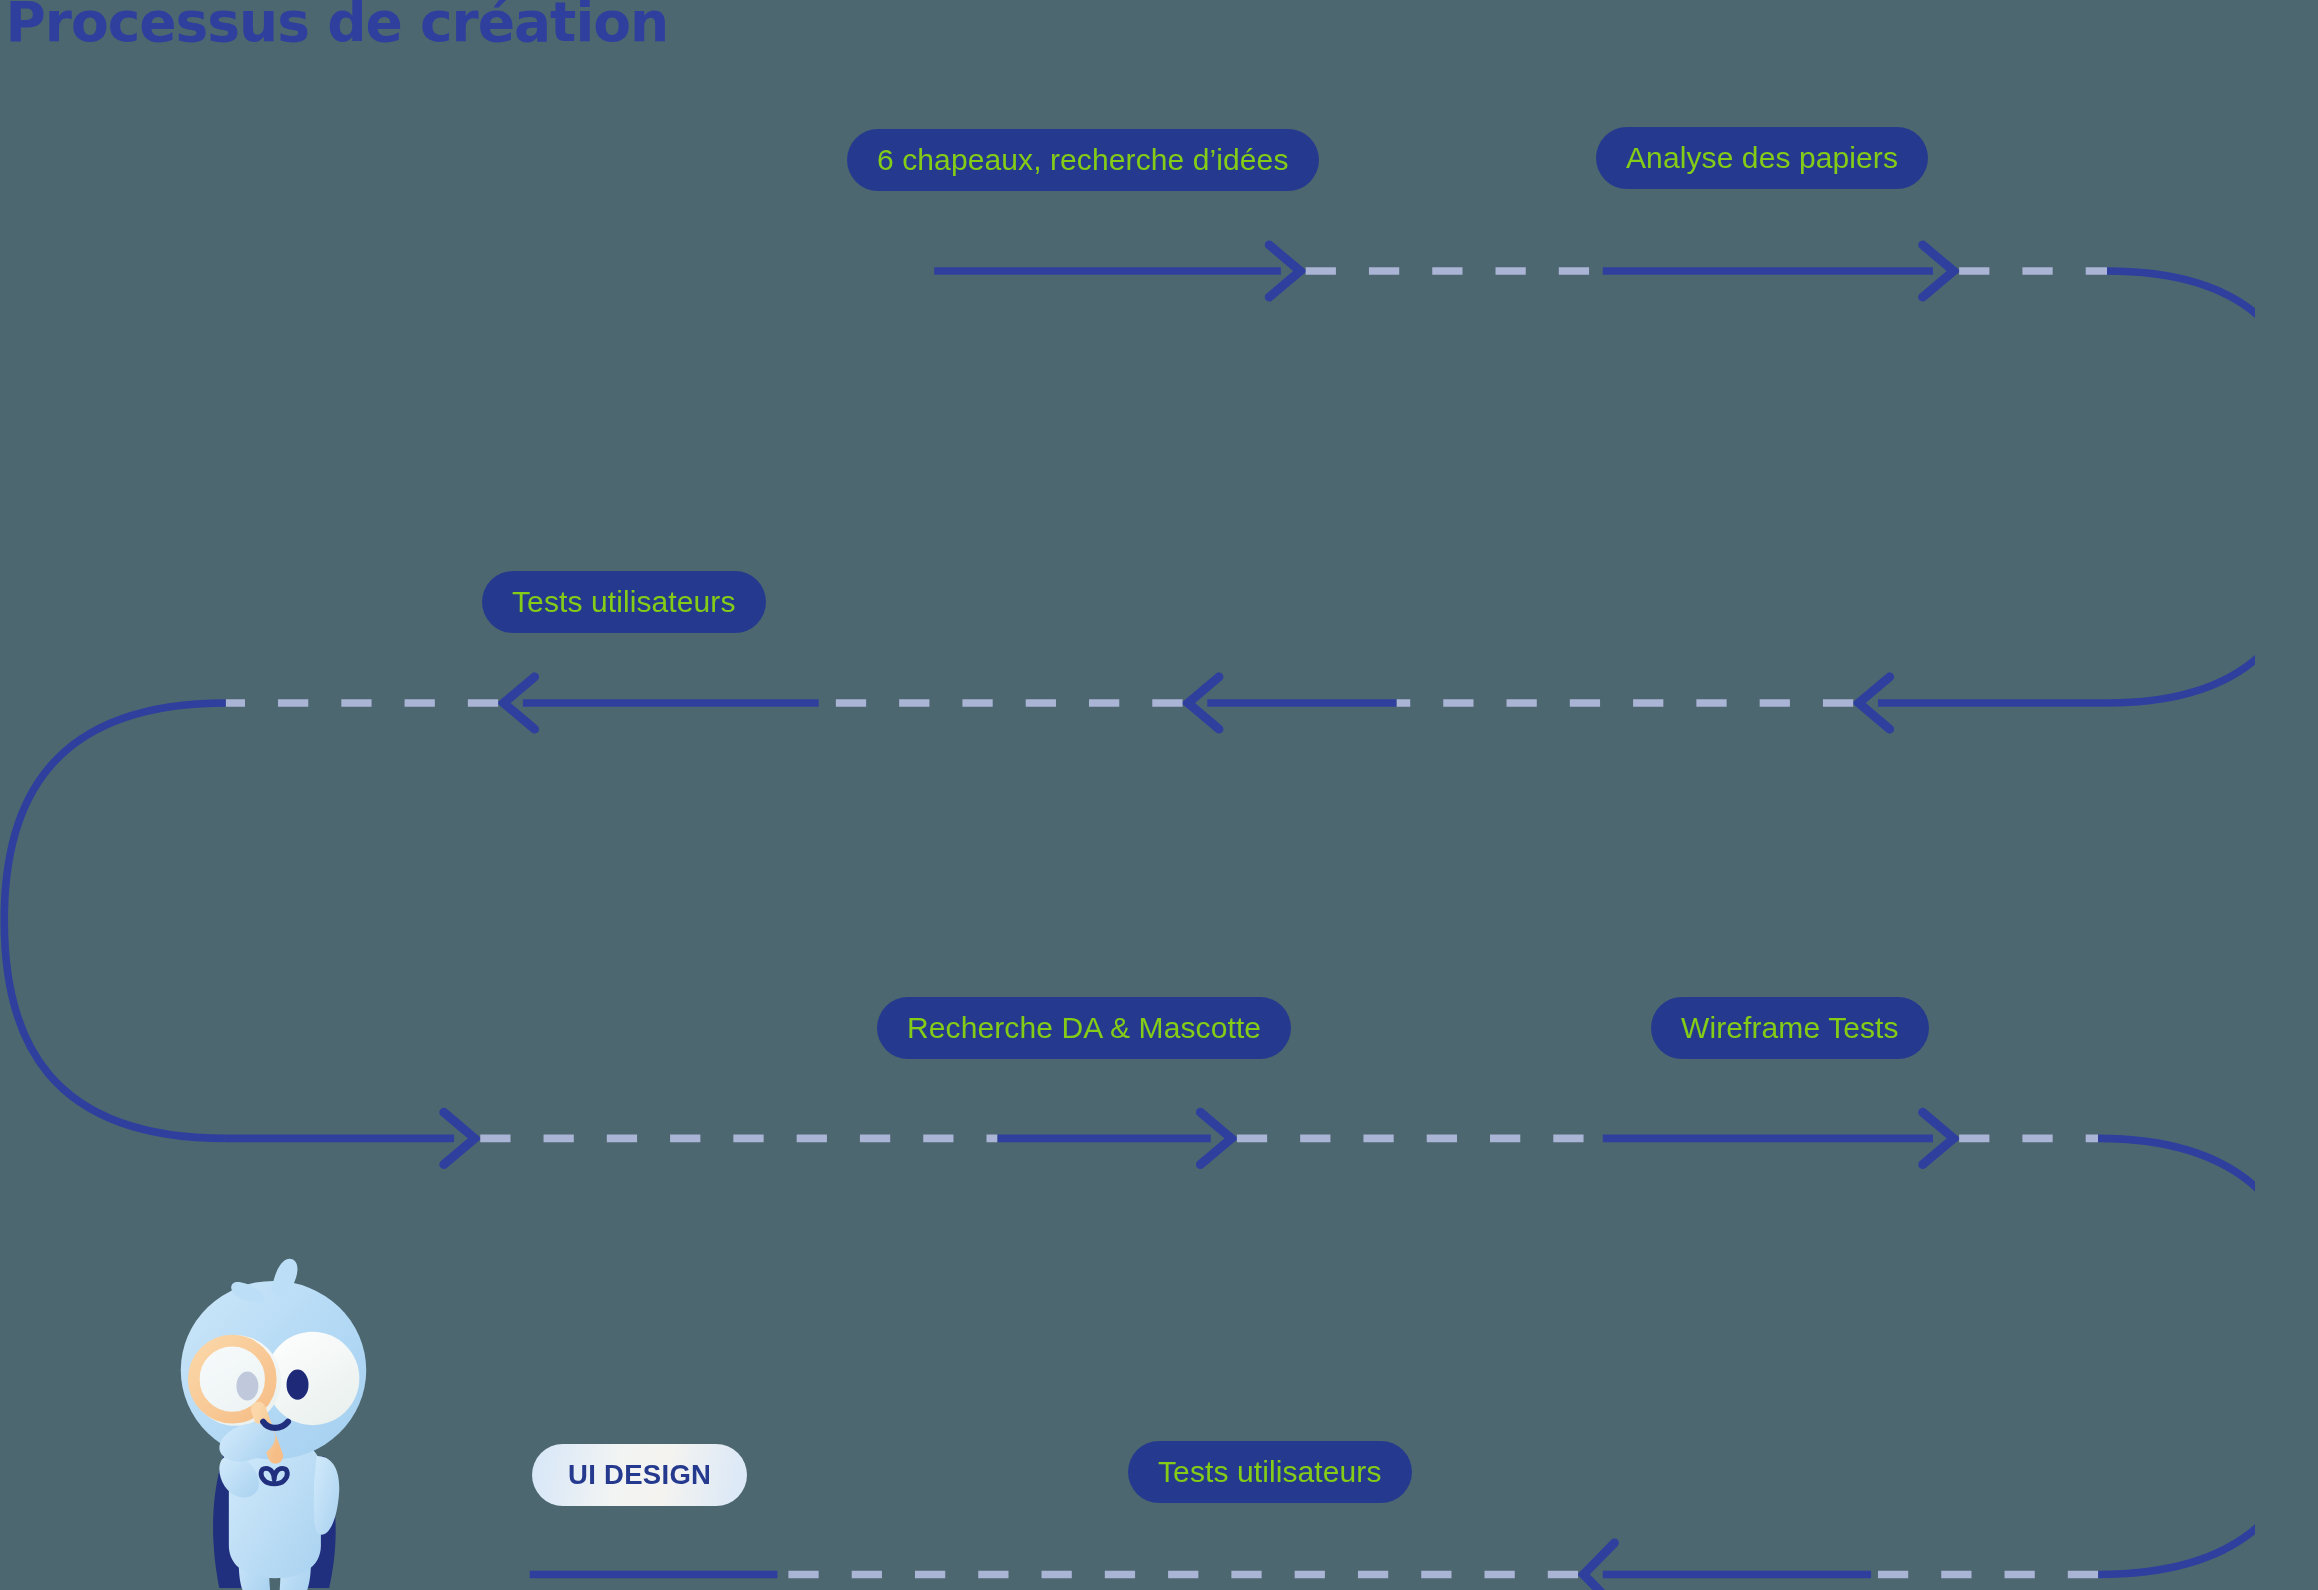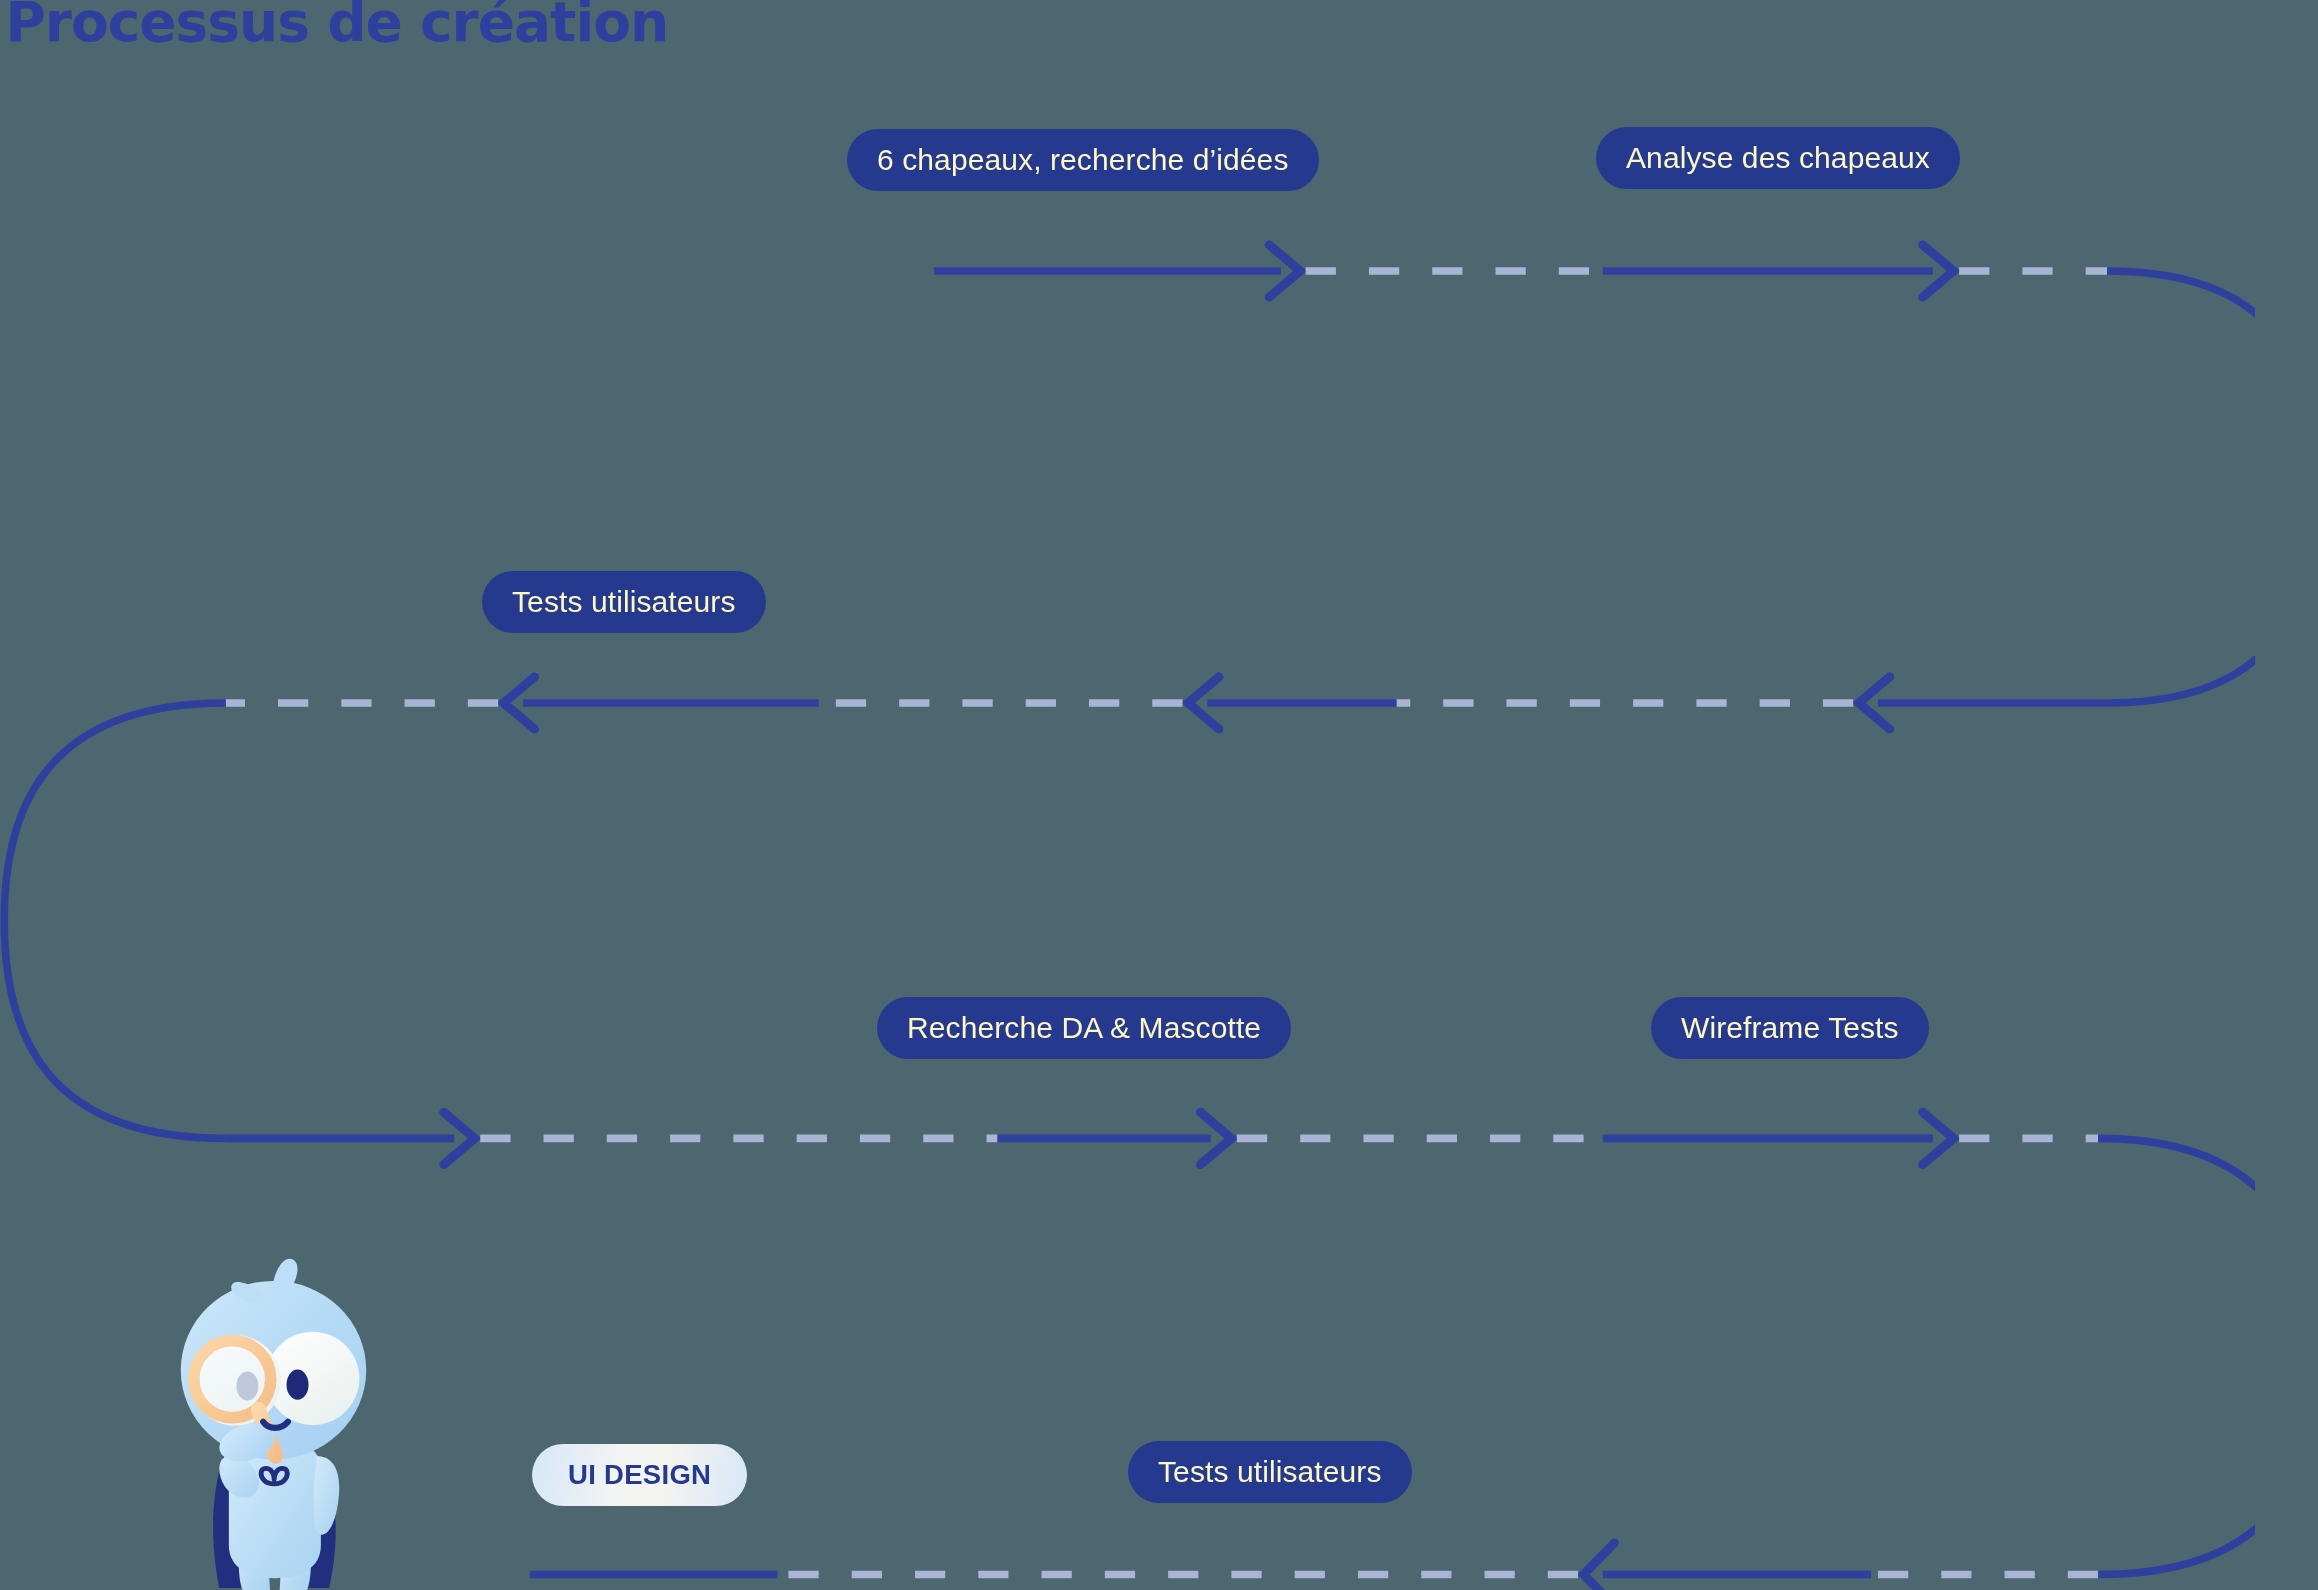--- a/index.html
+++ b/index.html
@@ -37,21 +37,21 @@
     white-space: nowrap;
   }
 
   
   .pill {
     position: absolute;
     display: flex;
     align-items: center;
     justify-content: center;
     background: #253a8e;
-    color: #fef9c3;
+    color: #84cc16;
     border-radius: 687px;
     font-size: 30px;
     font-weight: 400;
     white-space: nowrap;
     padding: 0 30px;
     height: 62px;
     box-sizing: border-box;
     letter-spacing: 0.1px;
   }
   .pill.light {
@@ -118,21 +118,21 @@
     <line x1="2720" y1="2289" x2="2330" y2="2289" stroke="#2f3f9e" stroke-width="11"></line>
     <polyline points="2347,2243 2302,2289 2347,2335" fill="none" stroke="#2f3f9e" stroke-width="13" stroke-linecap="round" stroke-linejoin="miter"></polyline>
     <line x1="2294" y1="2289" x2="1130" y2="2289" stroke="#aab4d4" stroke-width="11" stroke-dasharray="44 48"></line>
     <line x1="1130" y1="2289" x2="770" y2="2289" stroke="#2f3f9e" stroke-width="11"></line>
   </svg>
 
   <div id="page-title">Processus de création</div>
 
   <div class="pill" style="left:847px; top:129px;">6 chapeaux, recherche d’idées</div>
 
-  <div class="pill" style="left:1596px; top:127px;">Analyse des chapeaux</div>
+  <div class="pill" style="left:1596px; top:127px;">Analyse des papiers</div>
 
   <div class="pill" style="left:482px; top:571px;">Tests utilisateurs</div>
 
 
   <div class="pill" style="left:877px; top:997px;">Recherche DA &amp; Mascotte</div>
 
   <div class="pill" style="left:1651px; top:997px;">Wireframe Tests</div>
 
   <div class="pill light" style="left:532px; top:1444px; padding:4px 36px;">UI DESIGN</div>
 

